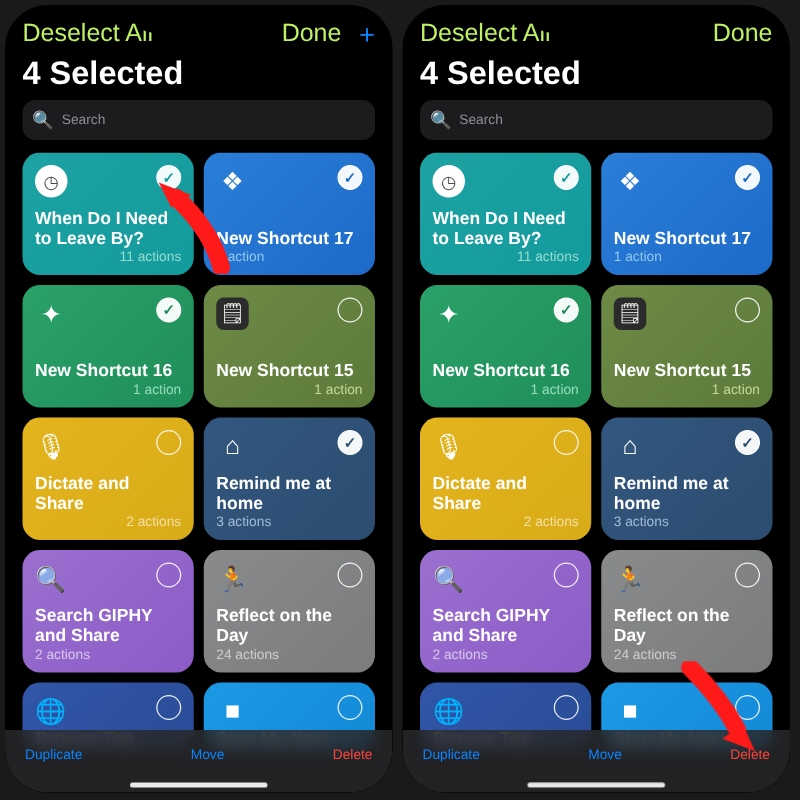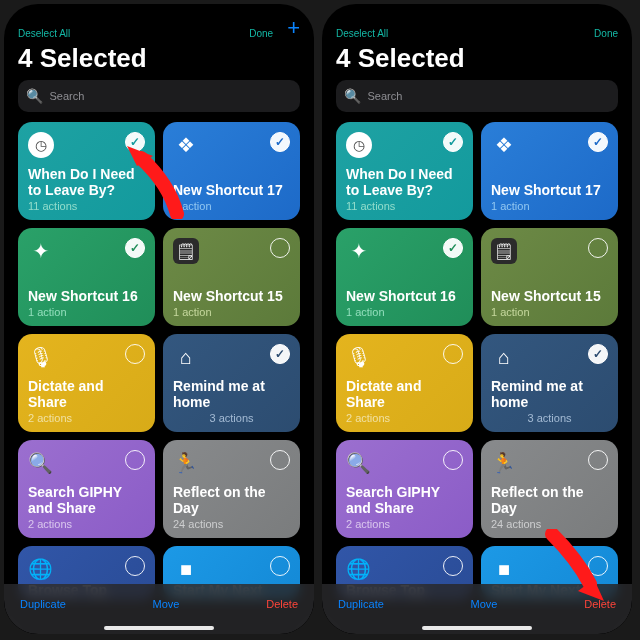--- a/index.html
+++ b/index.html
@@ -4,21 +4,21 @@
 <style>
   * { box-sizing: border-box; margin: 0; padding: 0; }
   html, body { width: 640px; height: 640px; background: #1a1a1a; font-family: -apple-system, "Helvetica Neue", Arial, sans-serif; overflow: hidden; }
   .stage { display: flex; gap: 8px; padding: 4px; }
   .phone { width: 310px; height: 630px; background: #000; border-radius: 34px; padding: 8px 8px 0 8px; position: relative; overflow: hidden; }
   .phone::before { 
     content: ""; position: absolute; top: 6px; left: 50%; transform: translateX(-50%);
     width: 100px; height: 16px; background: #000; border-radius: 0 0 12px 12px; z-index: 5;
   }
   .toprow { display: flex; justify-content: space-between; align-items: center; padding: 4px 6px 2px 6px; }
-  .tlink { color: #14b8a6; font-size: 10px; margin-top: 12px; }
+  .tlink { color: #bef264; font-size: 20px; }
   .rtgroup { display: flex; align-items: center; gap: 14px; }
   .plus { color: #0a84ff; font-size: 22px; font-weight: 300; line-height: 1; }
   .title { color: #fff; font-size: 26px; font-weight: 700; padding: 2px 6px 6px 6px; }
   .search {
     margin: 0 6px 10px 6px; background: #1c1c1e; border-radius: 10px; height: 32px;
     display: flex; align-items: center; padding: 0 8px; gap: 6px;
   }
   .search .mag { color: #8e8e93; font-size: 14px; }
   .search .ph { color: #8e8e93; font-size: 11px; }
   .grid {
@@ -51,28 +51,28 @@
   .teal   { background: linear-gradient(135deg,#1ea2a3,#139a9d); }
   .blue   { background: linear-gradient(135deg,#2a7ed8,#1d6ac8); }
   .green  { background: linear-gradient(135deg,#2aa169,#208e59); }
   .olive  { background: linear-gradient(135deg,#6d8a46,#5c7a3a); }
   .gold   { background: linear-gradient(135deg,#e4b41e,#d8ab18); }
   .navy   { background: linear-gradient(135deg,#33577f,#2c4c70); }
   .purple { background: linear-gradient(135deg,#9b6fcf,#8b5cc7); }
   .gray   { background: linear-gradient(135deg,#888a8c,#7a7c7d); }
   .indigo { background: linear-gradient(135deg,#3156a8,#2a4c97); }
   .sky    { background: linear-gradient(135deg,#1c99e6,#1489d6); }
-  .teal .csub, .gold .csub, .olive .csub, .green .csub { color: #d8efe7; }
+  .teal .csub, .gold .csub, .olive .csub, .green .csub { color: #d8efe7; text-align: right; }
   .blue .csub, .navy .csub, .purple .csub, .gray .csub, .indigo .csub, .sky .csub { color: rgba(255,255,255,0.85); }
   .teal .csub { color: #9ee3d0; }
   .blue .csub { color: #9ed0f5; }
   .green .csub { color: #9ee6c6; }
   .olive .csub { color: #cfe0a6; }
   .gold .csub { color: #f3e6b0; }
-  .navy .csub { color: #b0c6de; text-align: center; }
+  .navy .csub { color: #b0c6de; }
   .purple .csub { color: #e1d1f1; }
   .gray .csub { color: #d6d7d8; }
   .sel.checked.teal-c::after  { color: #139a9d; }
   .sel.checked.blue-c::after  { color: #1d6ac8; }
   .sel.checked.green-c::after { color: #208e59; }
   .sel.checked.navy-c::after  { color: #2c4c70; }
 
   .toolbar {
     position: absolute; left: 0; right: 0; bottom: 0; height: 50px;
     background: rgba(40,40,42,0.85); backdrop-filter: blur(6px);

